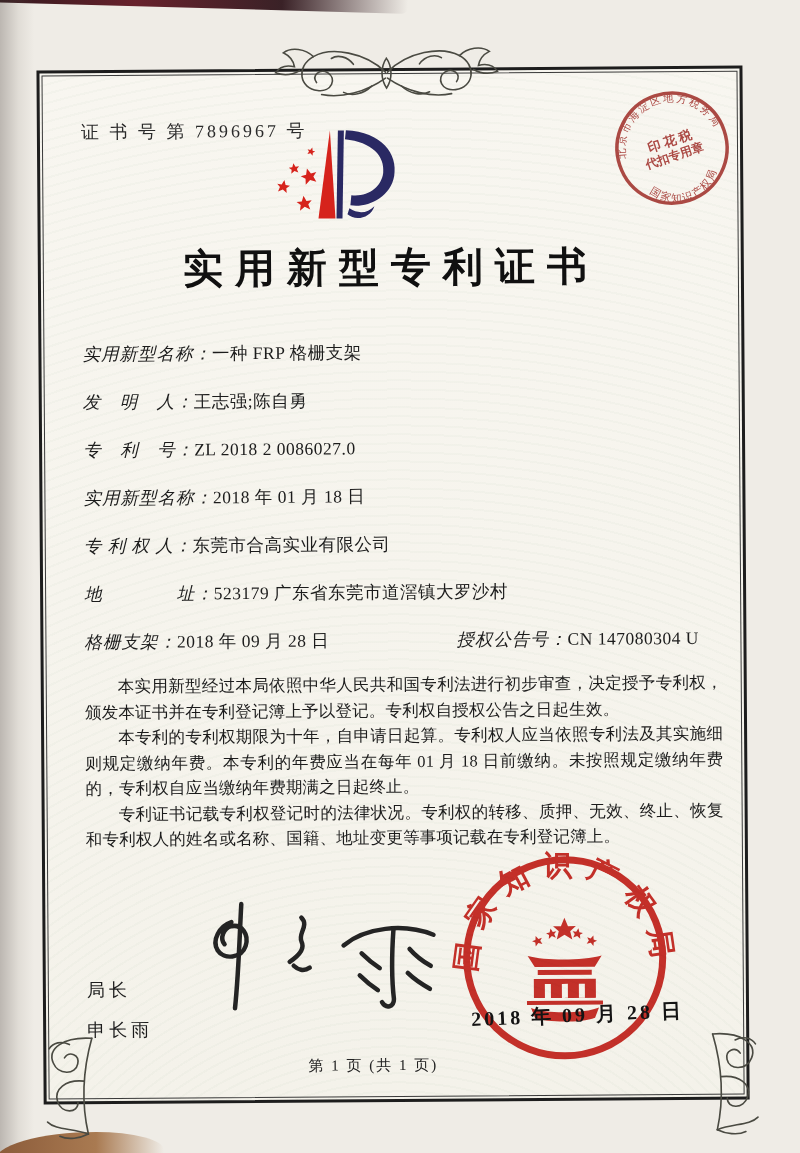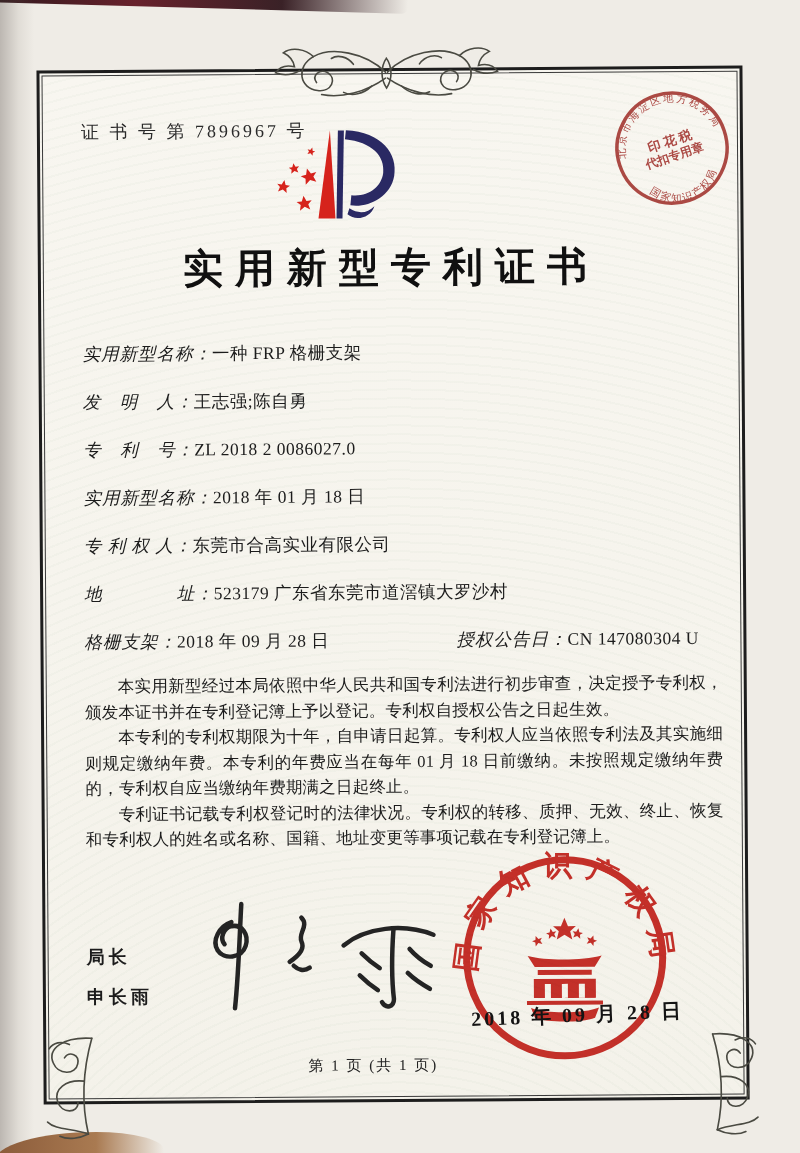--- a/index.html
+++ b/index.html
@@ -51,21 +51,21 @@
 
   .fields{left:84px;top:340px;width:640px;font-size:17.5px;}
   .field-row{position:relative;height:26px;margin-bottom:22px;white-space:nowrap;}
   .field-label{letter-spacing:1px;font-style:italic;}
   .field-value{letter-spacing:.5px;}
   .field-right{position:absolute;left:372px;top:0;}
 
   .body-text{left:84px;top:672px;width:638px;font-size:16.5px;line-height:25.5px;text-align:justify;}
   .body-text p{margin:0;text-indent:2em;letter-spacing:.2px;}
 
-  .director{left:84px;top:943px;font-size:18px;letter-spacing:4px;font-weight:bold;}
+  .director{left:84px;top:976px;font-size:18px;letter-spacing:4px;}
   .director div{margin-bottom:16px;}
   .signature{left:195px;top:895px;}
 
   .seal{left:437px;top:834px;mix-blend-mode:multiply;opacity:.93;}
   .seal-date{
     left:468px;top:1002px;width:260px;font-size:20px;font-weight:bold;
     letter-spacing:3px;color:#141414;transform:rotate(-2deg);z-index:6;
   }
   .tax-stamp{left:595px;top:70px;mix-blend-mode:multiply;opacity:.9;}
 
@@ -175,21 +175,21 @@
     </div>
     <div class="field-row">
       <span class="field-label">专 利 权 人：</span><span class="field-value">东莞市合高实业有限公司</span>
     </div>
     <div class="field-row">
       <span class="field-label">地　　　　址：</span><span class="field-value">523179 广东省东莞市道滘镇大罗沙村</span>
     </div>
     <div class="field-row">
       <span class="field-label">格栅支架：</span><span class="field-value">2018 年 09 月 28 日</span>
       <span class="field-right">
-        <span class="field-label">授权公告日：</span><span class="field-value">CN 147080304 U</span>
+        <span class="field-label">授权公告号：</span><span class="field-value">CN 147080304 U</span>
       </span>
     </div>
   </div>
 
   <div class="abs body-text">
     <p>本实用新型经过本局依照中华人民共和国专利法进行初步审查，决定授予专利权，颁发本证书并在专利登记簿上予以登记。专利权自授权公告之日起生效。</p>
     <p>本专利的专利权期限为十年，自申请日起算。专利权人应当依照专利法及其实施细则规定缴纳年费。本专利的年费应当在每年 01 月 18 日前缴纳。未按照规定缴纳年费的，专利权自应当缴纳年费期满之日起终止。</p>
     <p>专利证书记载专利权登记时的法律状况。专利权的转移、质押、无效、终止、恢复和专利权人的姓名或名称、国籍、地址变更等事项记载在专利登记簿上。</p>
   </div>
 

